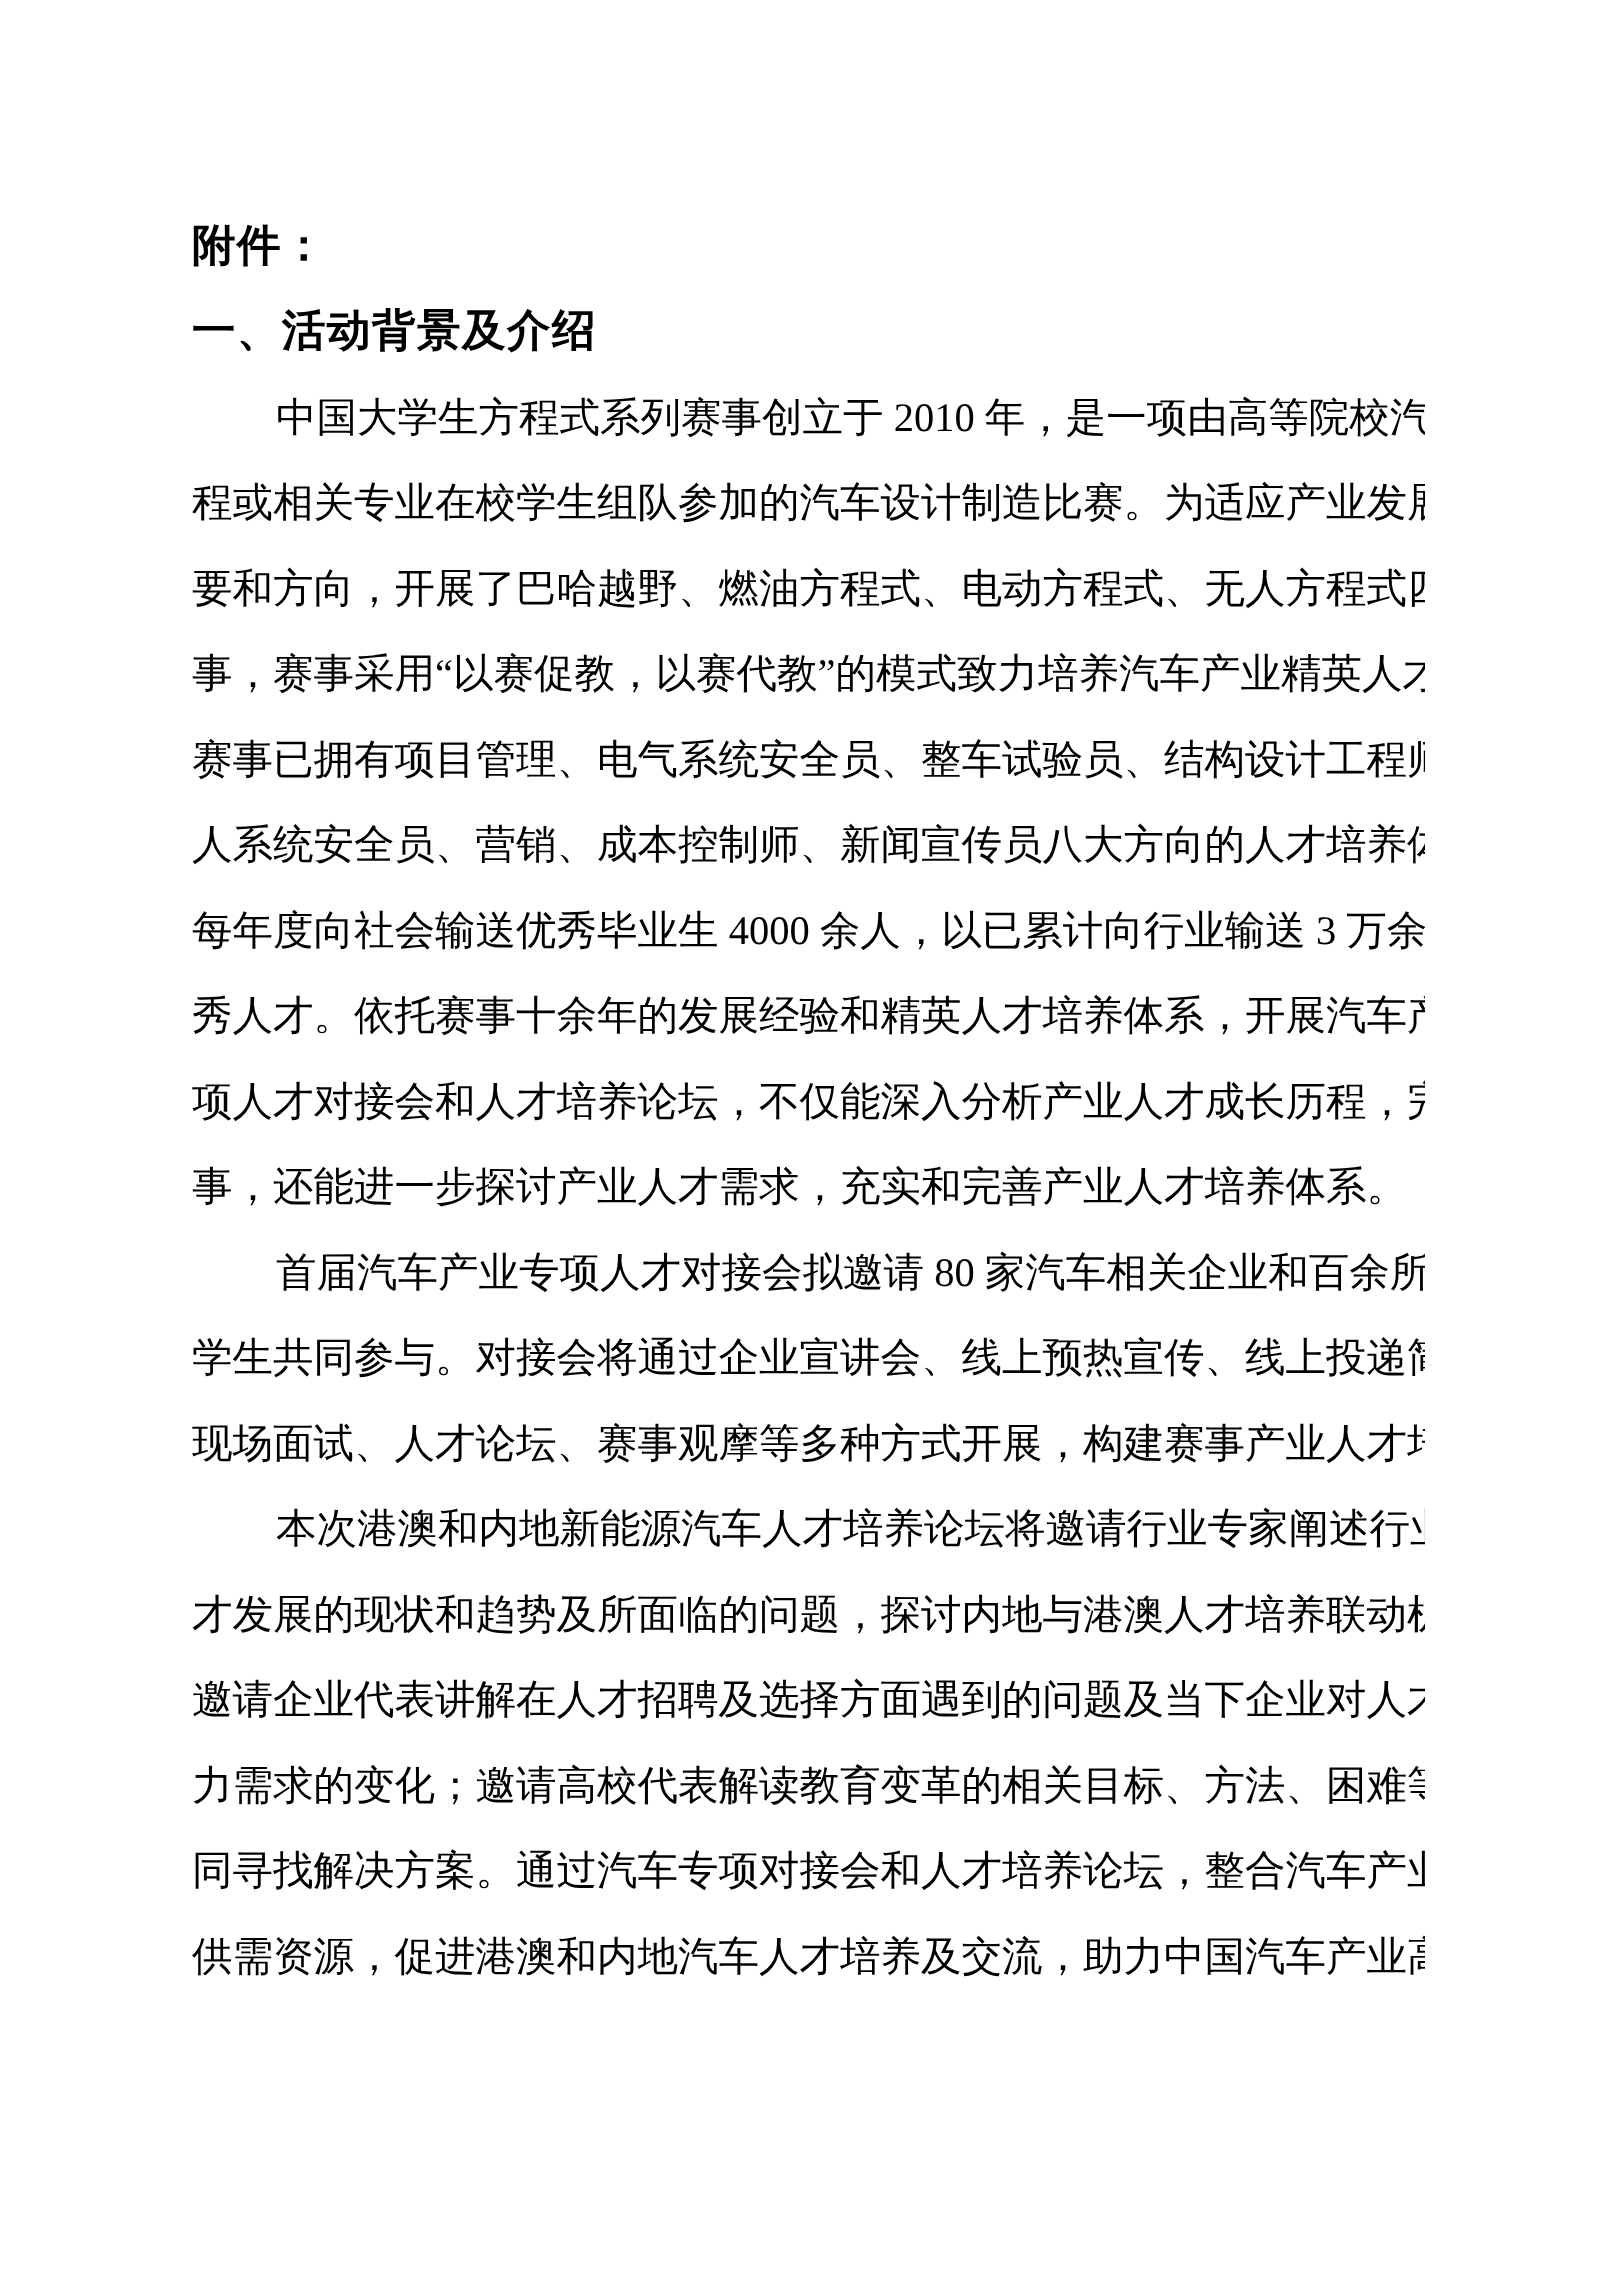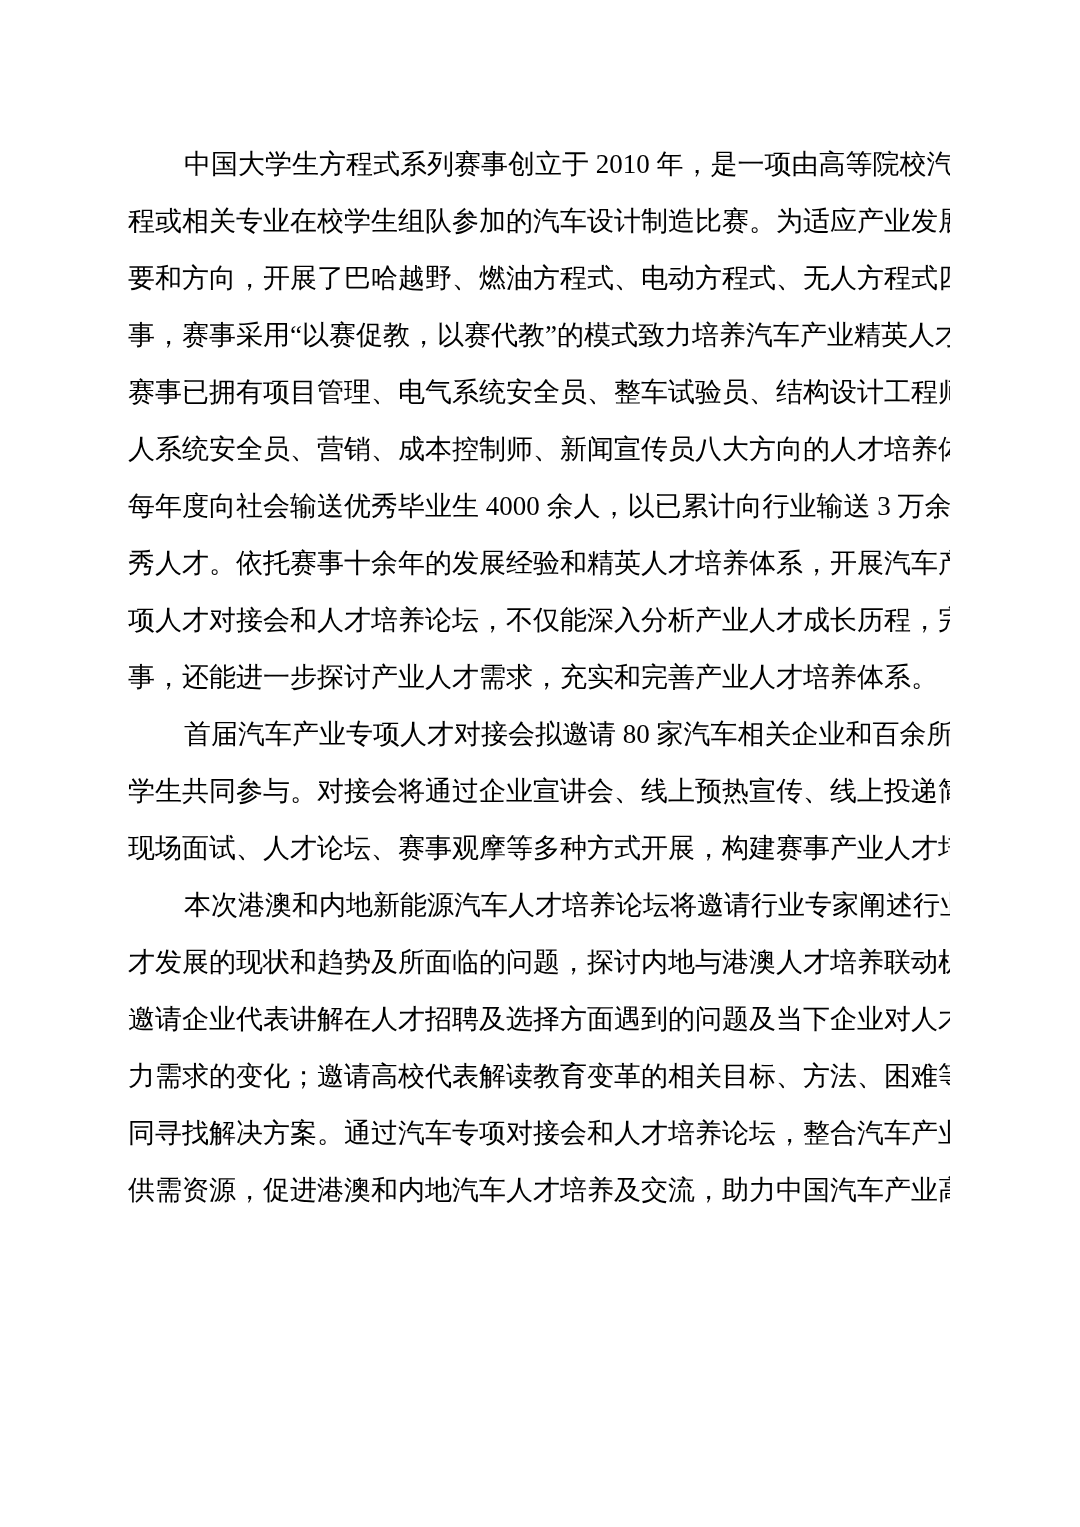--- a/index.html
+++ b/index.html
@@ -42,20 +42,22 @@
   .line.short {
     text-align: left;
     text-align-last: left;
   }
 </style>
 </head>
 <body>
 
 <div class="page" style="background: rgb(255, 255, 255); color: rgb(0, 0, 0);">
   <div class="content">
+    <h1 class="h-attachment">附件：</h1>
+    <h2 class="h-section">一、活动背景及介绍</h2>
     <div id="paragraphs">
         <div class="para">
           <div class="line indent">中国大学生方程式系列赛事创立于 2010 年，是一项由高等院校汽车工</div>
           <div class="line">程或相关专业在校学生组队参加的汽车设计制造比赛。为适应产业发展需</div>
           <div class="line">要和方向，开展了巴哈越野、燃油方程式、电动方程式、无人方程式四项赛</div>
           <div class="line">事，赛事采用“以赛促教，以赛代教”的模式致力培养汽车产业精英人才。</div>
           <div class="line">赛事已拥有项目管理、电气系统安全员、整车试验员、结构设计工程师、无</div>
           <div class="line">人系统安全员、营销、成本控制师、新闻宣传员八大方向的人才培养体系，</div>
           <div class="line">每年度向社会输送优秀毕业生 4000 余人，以已累计向行业输送 3 万余名优</div>
           <div class="line">秀人才。依托赛事十余年的发展经验和精英人才培养体系，开展汽车产业专</div>

